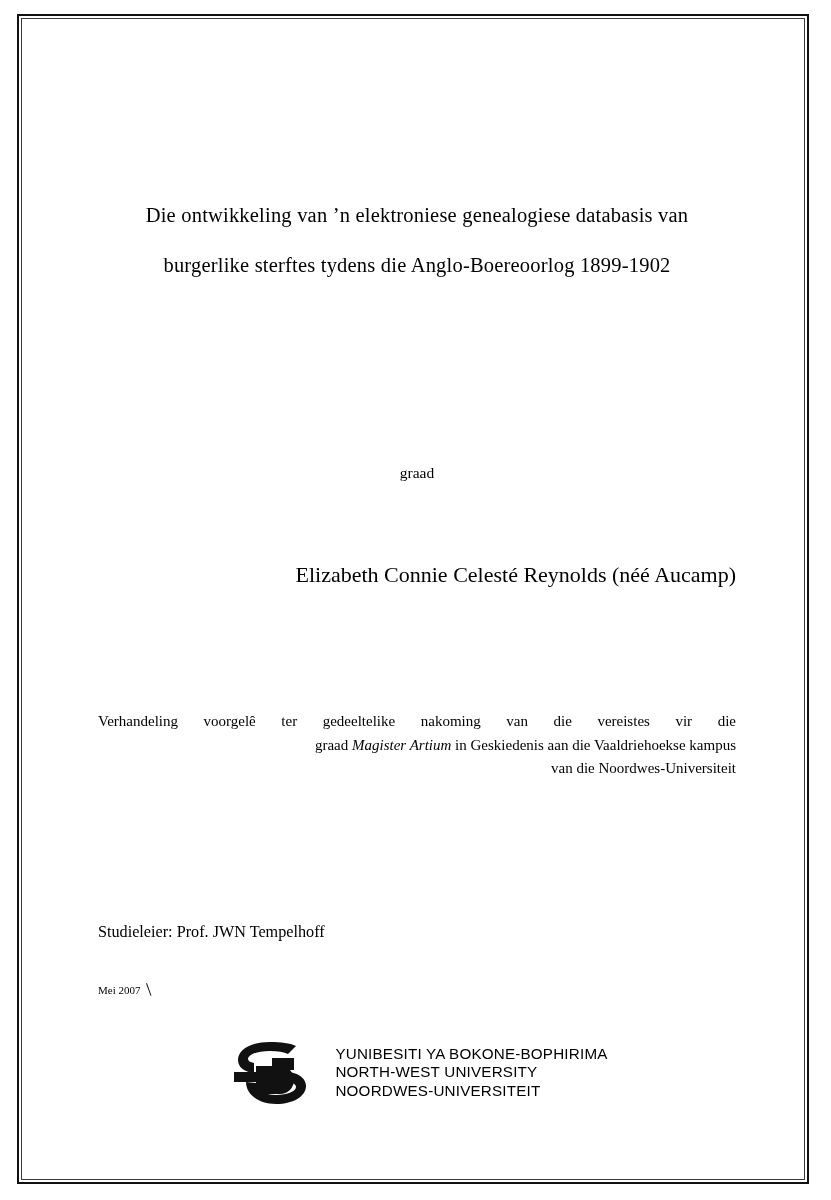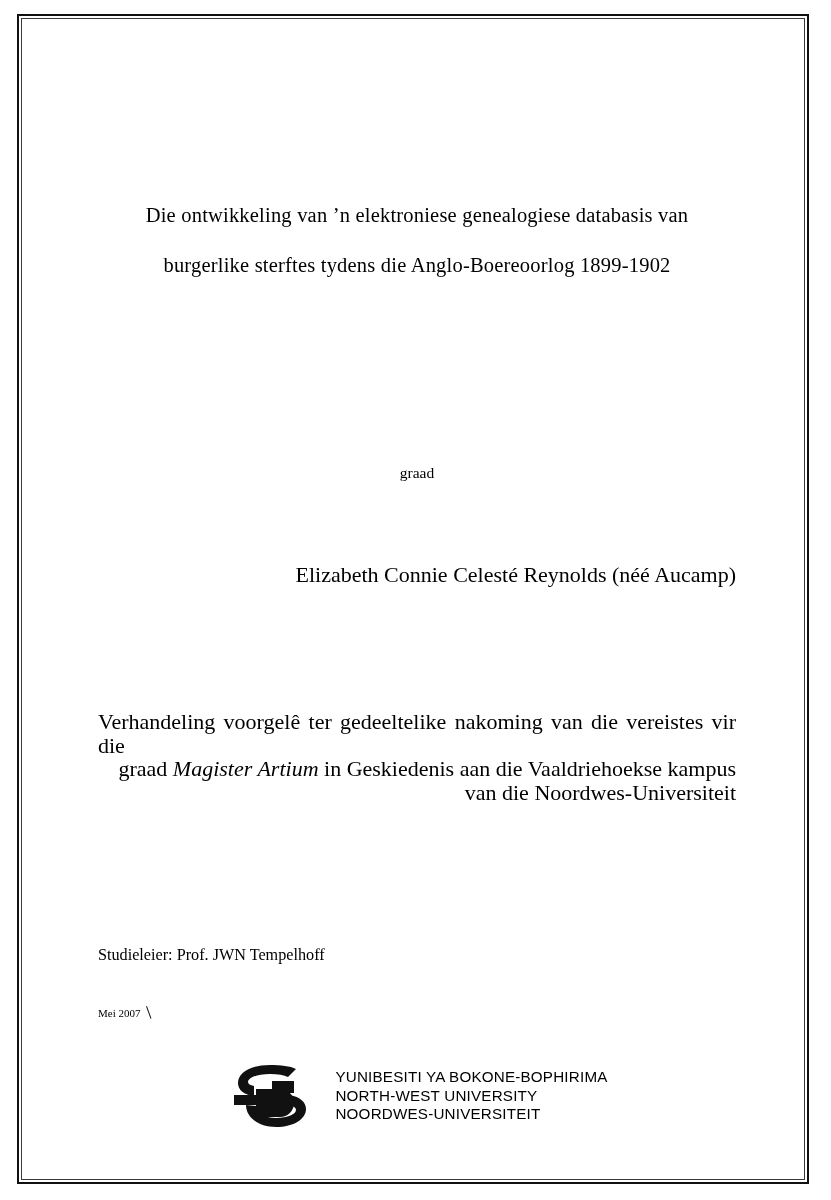--- a/index.html
+++ b/index.html
@@ -63,21 +63,21 @@
   }
 
   .author {
     text-align: right;
     font-size: 22px;
     margin-top: 80px;
   }
 
   .statement {
     margin-top: 122px;
-    font-size: 22px;
+    font-size: 15px;
     line-height: 23.5px;
     text-align: justify;
   }
   .statement .l1 { text-align: justify; text-align-last: justify; }
   .statement .l2, .statement .l3 { text-align: right; }
   .statement em { font-style: italic; }
 
   .supervisor {
     margin-top: 140px;
     font-size: 16.2px;

